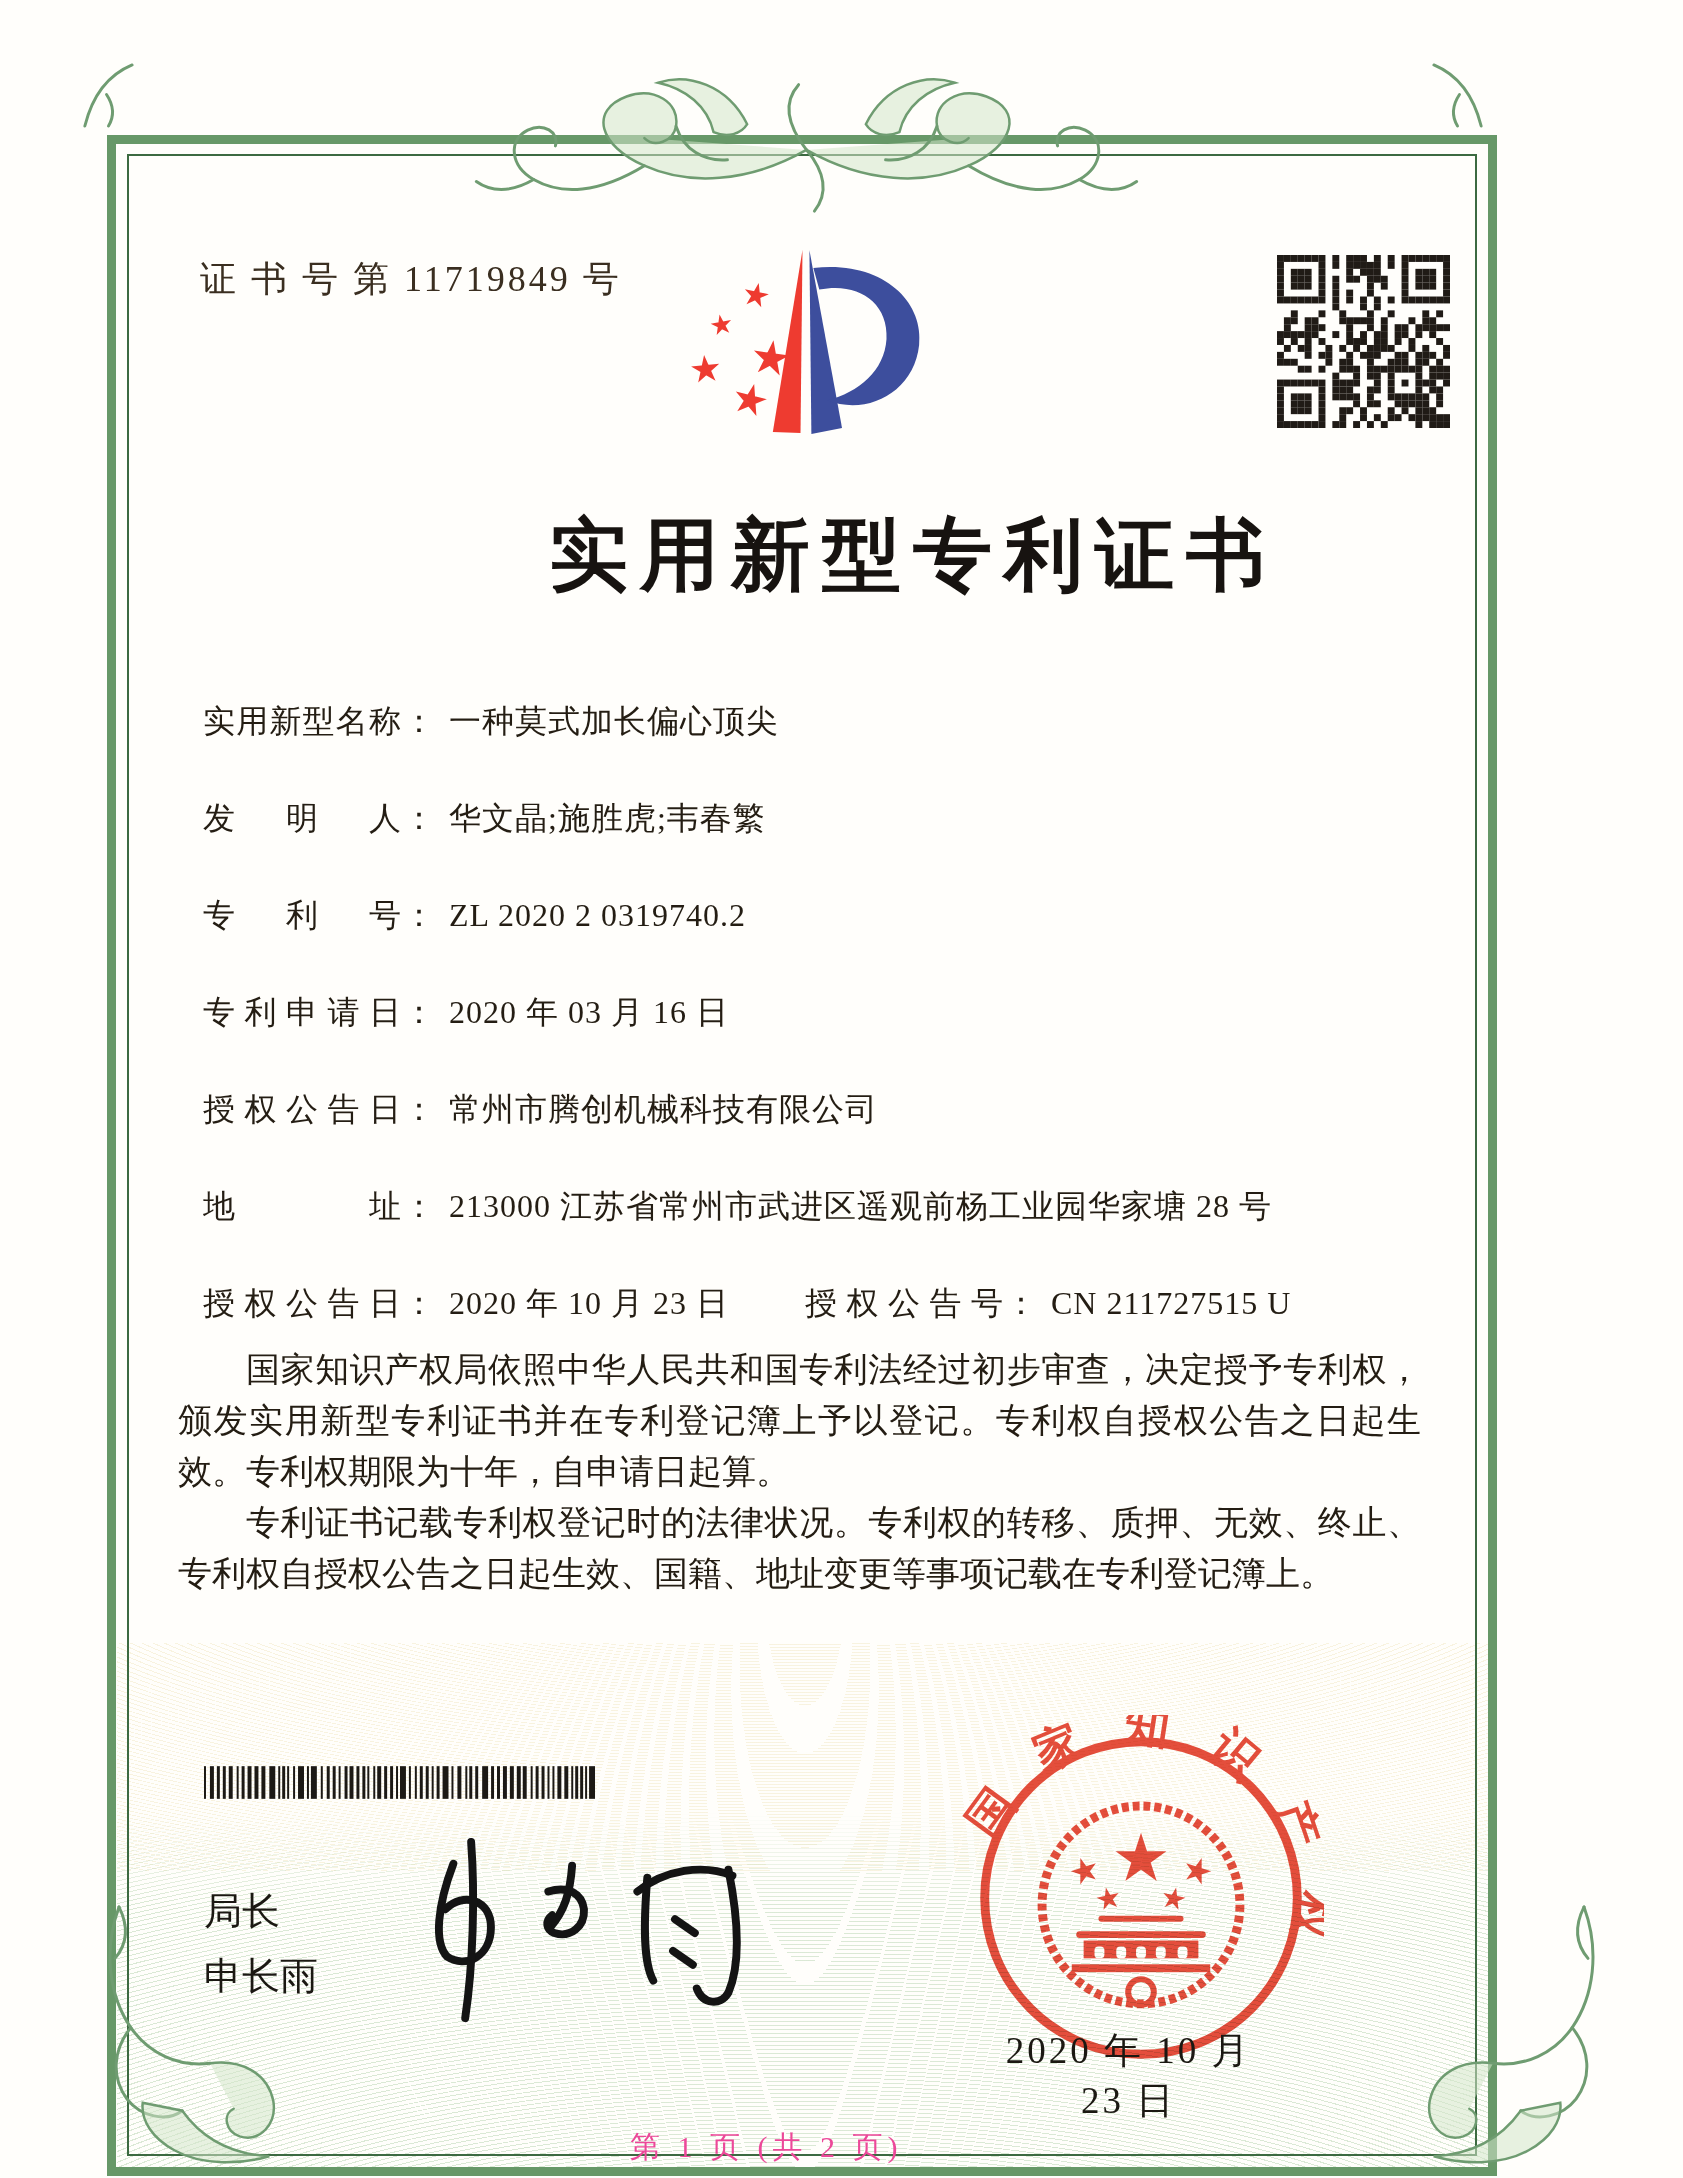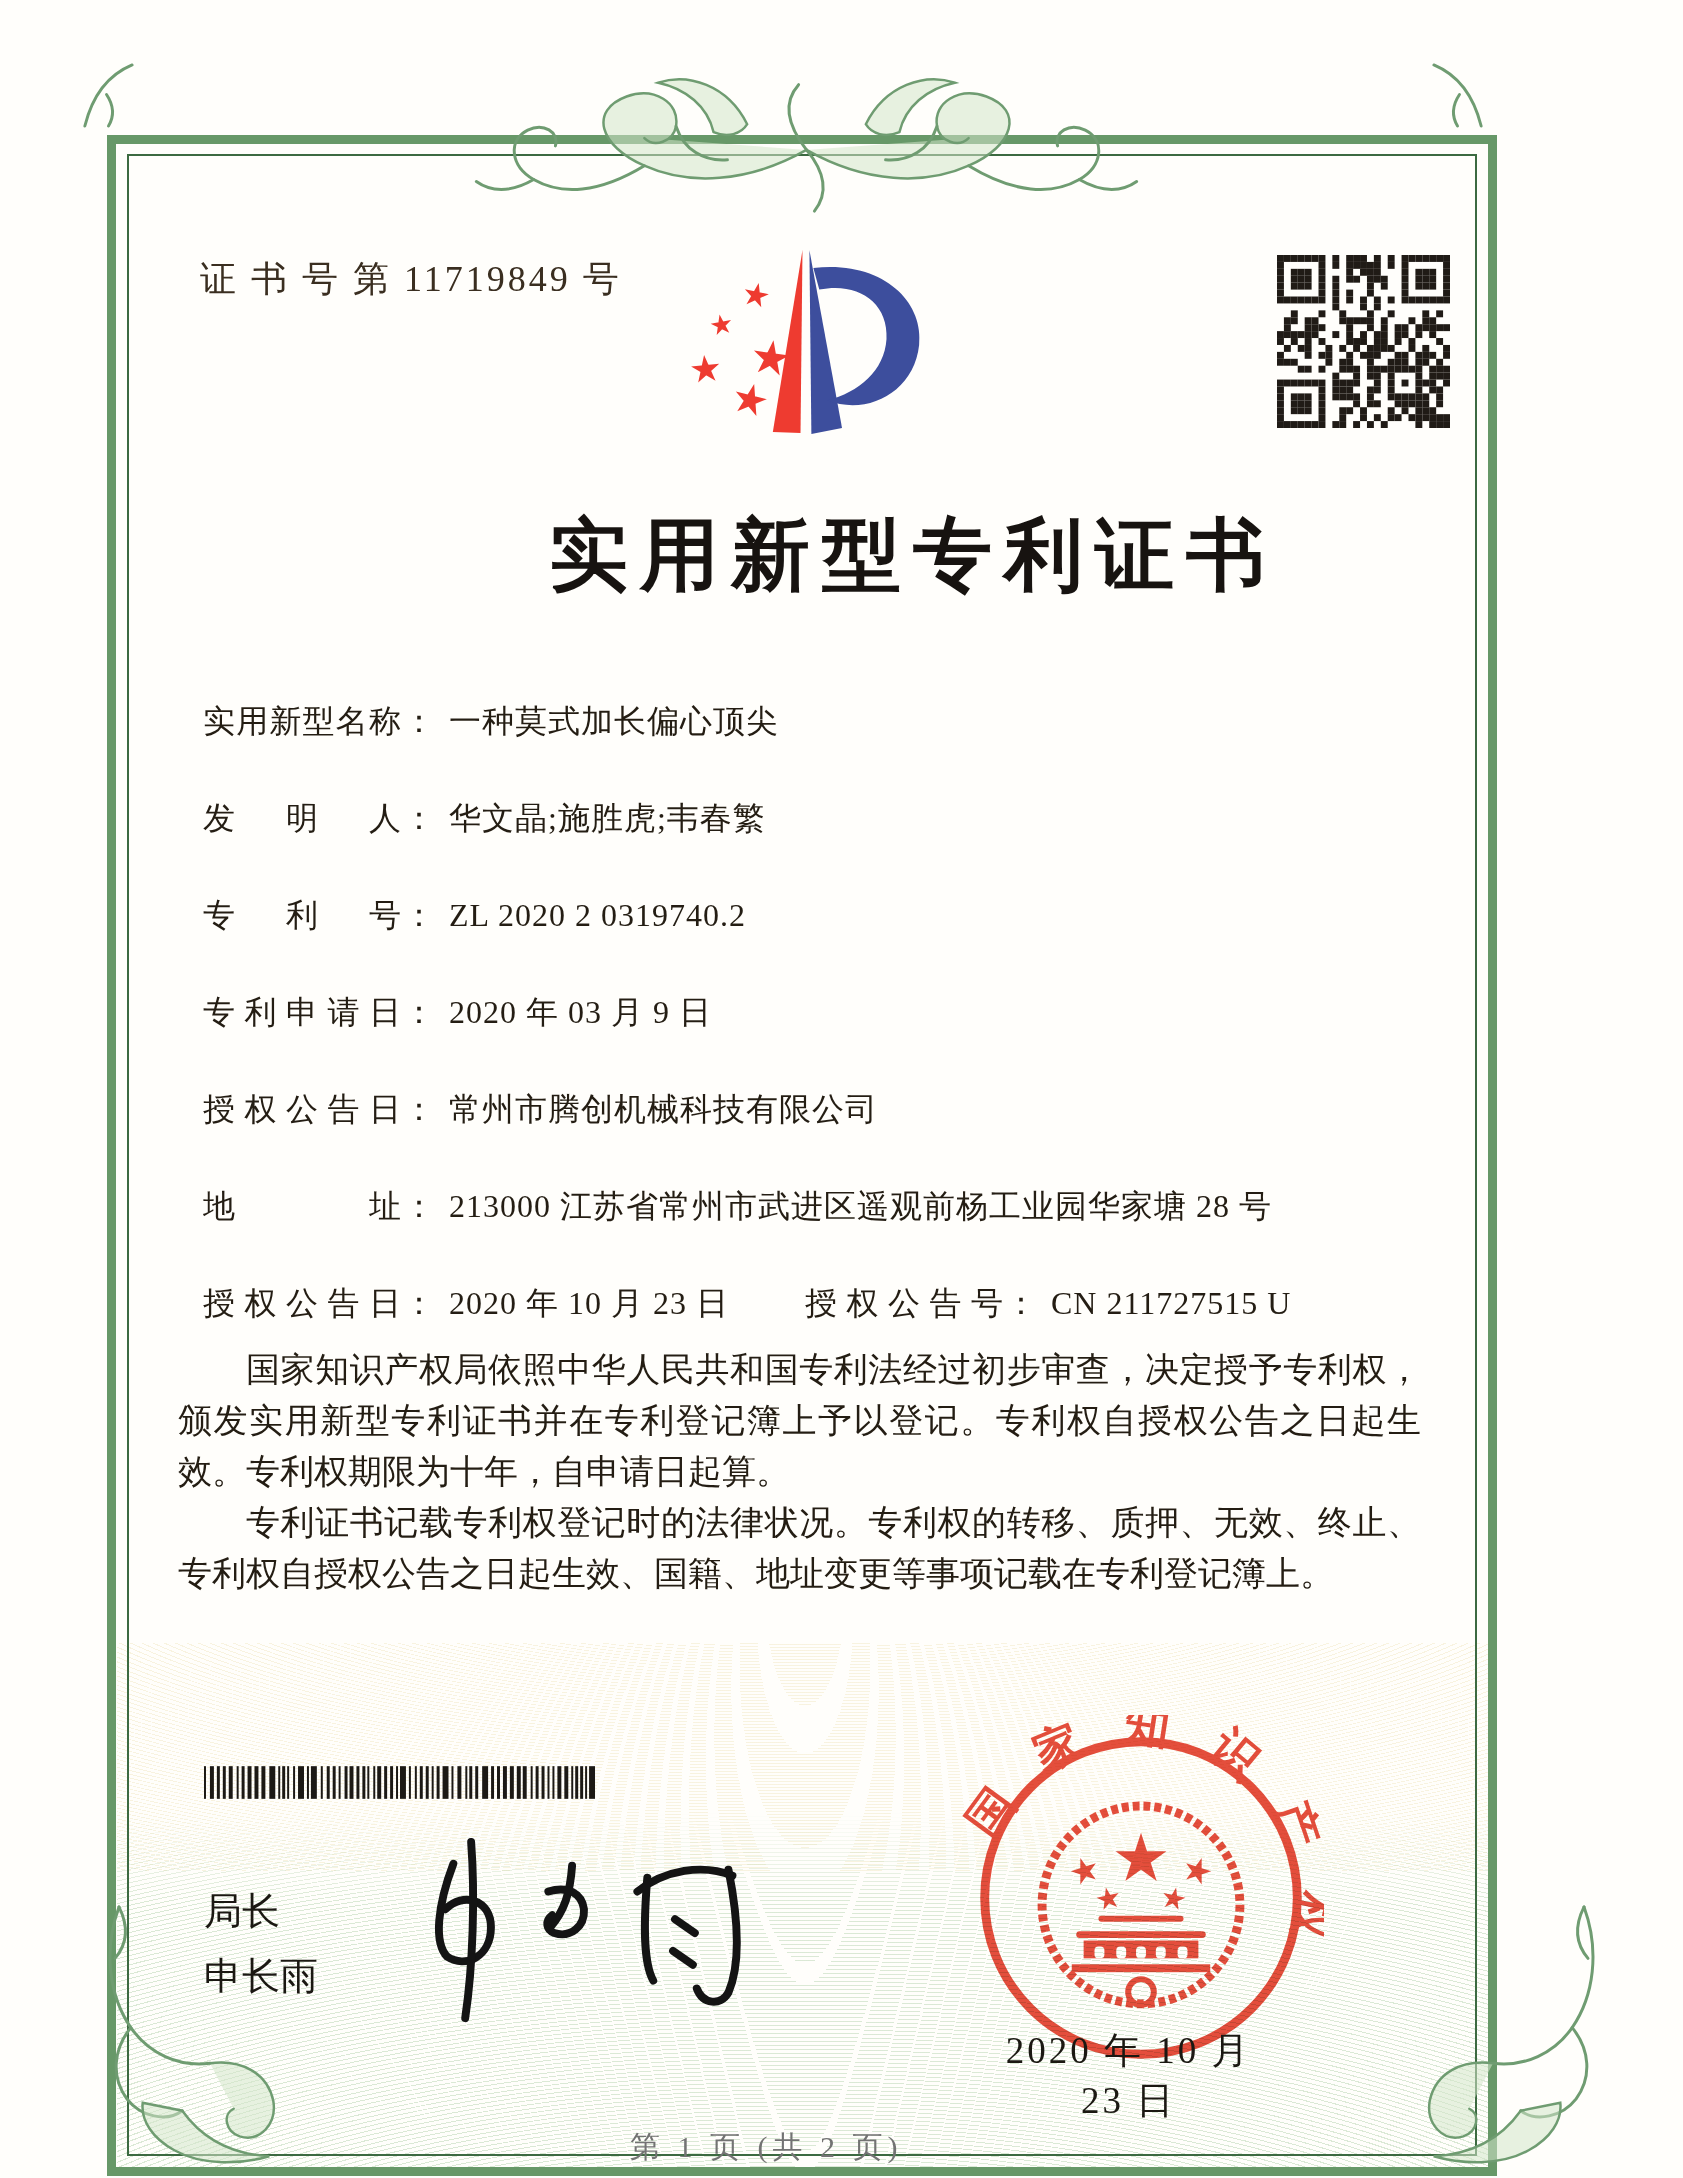--- a/index.html
+++ b/index.html
@@ -38,21 +38,21 @@
 
   #paragraphs{position:absolute;left:178px;top:1344px;width:1243px;font-size:34px;line-height:51px;
     text-align:justify;color:#241d13;}
   #paragraphs p{margin:0;text-indent:2em;}
 
   #director-block{position:absolute;left:204px;top:1879px;font-size:38px;line-height:65px;color:#1b1812;}
 
   #seal-date{position:absolute;left:980px;top:2026px;width:297px;text-align:center;
     font-size:37px;letter-spacing:3px;color:#1b1812;z-index:6;}
 
-  #footer{position:absolute;left:630px;top:2127px;font-size:30px;letter-spacing:5px;color:#737373;}
+  #footer{position:absolute;left:630px;top:2127px;font-size:30px;letter-spacing:5px;color:#ec4899;}
 
   #qr{position:absolute;left:1277px;top:255px;z-index:3;}
   #barcode{position:absolute;left:204px;top:1766px;z-index:3;}
   #logo{position:absolute;left:673px;top:244px;z-index:3;}
   #signature{position:absolute;left:388px;top:1836px;z-index:4;}
   #seal{position:absolute;left:958px;top:1715px;z-index:5;mix-blend-mode:multiply;opacity:.93;}
   .content{z-index:3;}
 </style>
 </head>
 <body>
@@ -465,21 +465,21 @@
 <div class="field-row" style="top:698px">
   <span class="field-label">实用新型名称</span><span class="field-colon">：</span><span class="field-value">一种莫式加长偏心顶尖</span>
 </div>
 <div class="field-row" style="top:795px">
   <span class="field-label">发明人</span><span class="field-colon">：</span><span class="field-value">华文晶;施胜虎;韦春繁</span>
 </div>
 <div class="field-row" style="top:892px">
   <span class="field-label">专利号</span><span class="field-colon">：</span><span class="field-value">ZL 2020 2 0319740.2</span>
 </div>
 <div class="field-row" style="top:989px">
-  <span class="field-label">专利申请日</span><span class="field-colon">：</span><span class="field-value">2020 年 03 月 9 日</span>
+  <span class="field-label">专利申请日</span><span class="field-colon">：</span><span class="field-value">2020 年 03 月 16 日</span>
 </div>
 <div class="field-row" style="top:1086px">
   <span class="field-label">授权公告日</span><span class="field-colon">：</span><span class="field-value">常州市腾创机械科技有限公司</span>
 </div>
 <div class="field-row" style="top:1183px">
   <span class="field-label">地址</span><span class="field-colon">：</span><span class="field-value">213000 江苏省常州市武进区遥观前杨工业园华家塘 28 号</span>
 </div>
 <div class="field-row" id="row-grant" style="top:1280px">
   <span>
     <span class="field-label">授权公告日</span><span class="field-colon">：</span><span class="field-value">2020 年 10 月 23 日</span>

